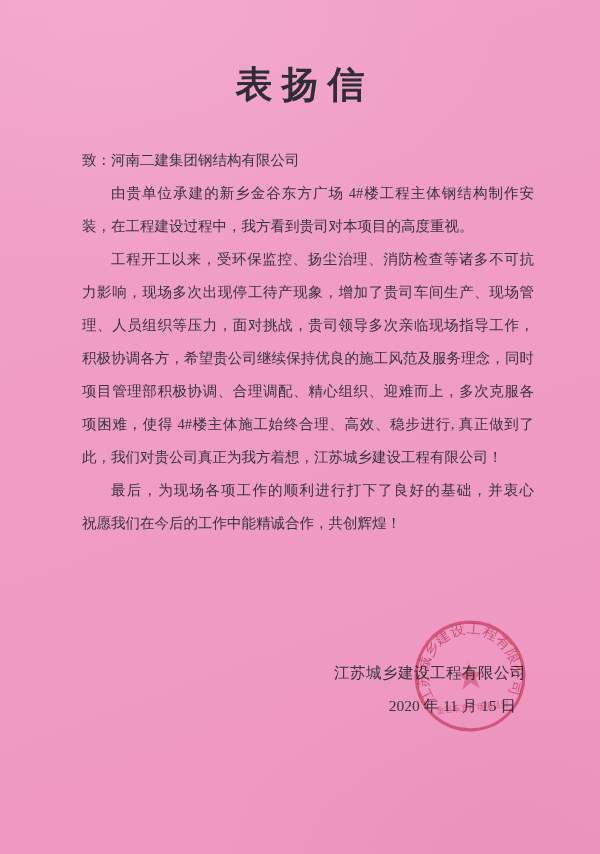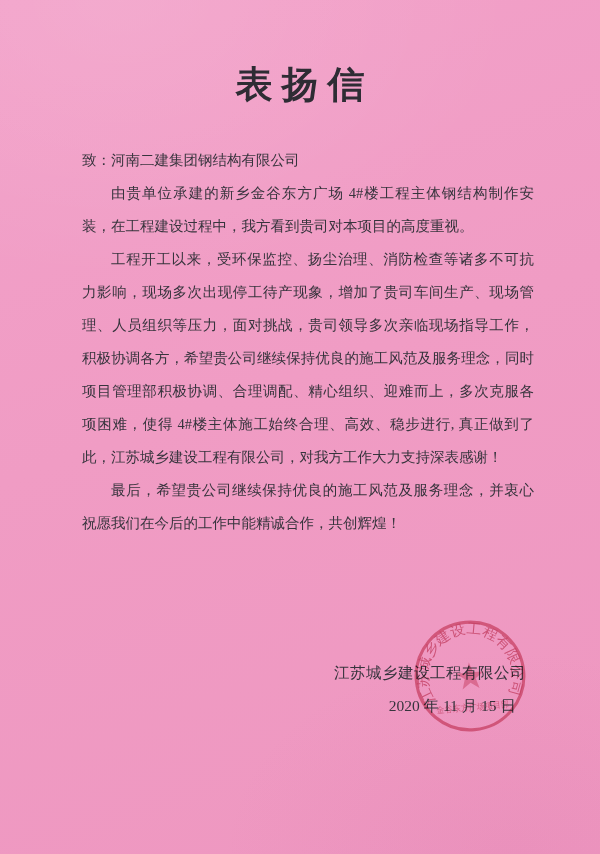--- a/index.html
+++ b/index.html
@@ -81,22 +81,22 @@
   <div class="body-text">
     <div class="line">致：河南二建集团钢结构有限公司</div>
     <div class="line indent jfull">由贵单位承建的新乡金谷东方广场 4#楼工程主体钢结构制作安</div>
     <div class="line">装，在工程建设过程中，我方看到贵司对本项目的高度重视。</div>
     <div class="line indent jfull">工程开工以来，受环保监控、扬尘治理、消防检查等诸多不可抗</div>
     <div class="line jfull">力影响，现场多次出现停工待产现象，增加了贵司车间生产、现场管</div>
     <div class="line jfull">理、人员组织等压力，面对挑战，贵司领导多次亲临现场指导工作，</div>
     <div class="line jfull">积极协调各方，希望贵公司继续保持优良的施工风范及服务理念，同时</div>
     <div class="line jfull">项目管理部积极协调、合理调配、精心组织、迎难而上，多次克服各</div>
     <div class="line jfull">项困难，使得 4#楼主体施工始终合理、高效、稳步进行, 真正做到了</div>
-    <div class="line">此，江苏城乡建设工程有限公司，对我方工作大力支持深表感谢！</div>
-    <div class="line indent jfull">最后，希望贵公司继续保持优良的施工风范及服务理念，并衷心</div>
+    <div class="line">此，我们对贵公司真正为我方着想，江苏城乡建设工程有限公司！</div>
+    <div class="line indent jfull">最后，为现场各项工作的顺利进行打下了良好的基础，并衷心</div>
     <div class="line">祝愿我们在今后的工作中能精诚合作，共创辉煌！</div>
   </div>
 
   <div class="signature">江苏城乡建设工程有限公司</div>
   <div class="sig-date">2020 年 11 月 15 日</div>
 
   <svg class="seal" viewBox="0 0 112 112" aria-hidden="true">
     <circle cx="56" cy="56" r="52" fill="none" stroke="#cc4a66" stroke-width="3" opacity="0.75"></circle>
     <path id="seal-arc-path" d="M 22.4 79.5 A 41 41 0 1 1 89.6 79.5" fill="none"></path>
     <text font-size="13.5" fill="#c84a68" opacity="0.8">

